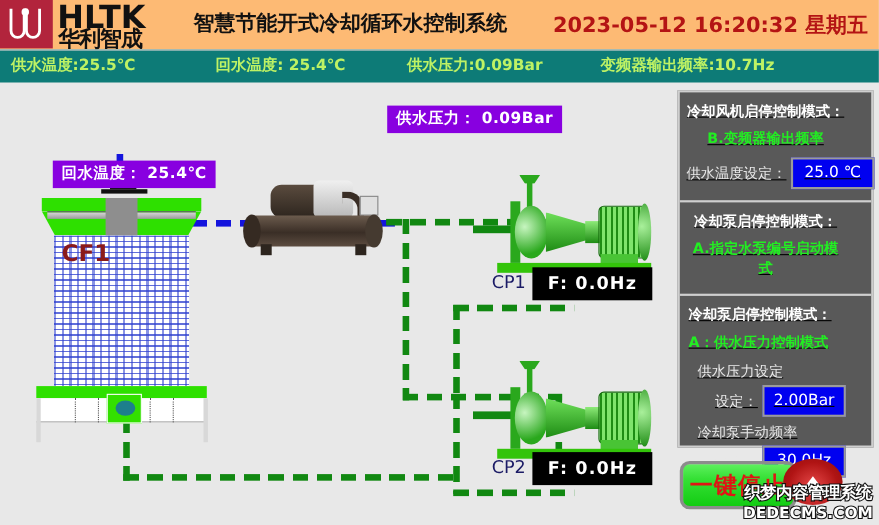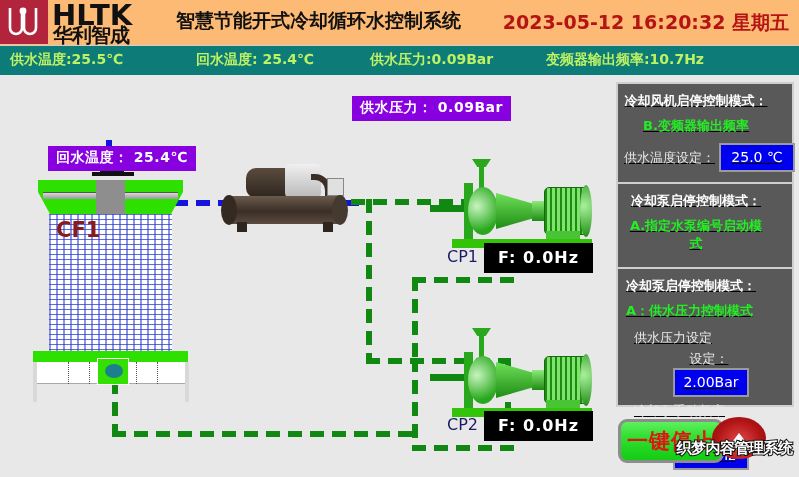--- a/index.html
+++ b/index.html
@@ -322,21 +322,21 @@
     background: #0000f0; color: #ffffff;
     font-size: 14px; text-align: center;
     padding: 4px 0 5px 0;
     border: 2px solid #9a9a9a;
     min-width: 76px;
     margin-left: 4px;
   }
   .sec-sub {
     color: #e8e8e8; font-size: 13px; padding: 3px 0 1px 10px;
   }
-  .sec-row-indent { padding-left: 26px; flex-direction: column; }
+  .sec-row-indent { padding-left: 26px; }
 
   
   #stop-button {
     position: absolute; left: 618px; top: 419px; width: 106px; height: 44px;
     background: linear-gradient(to bottom, #5ef05e 0%, #35e035 35%, #13cc13 100%);
     border: 3px solid #8c8c8c;
     border-radius: 9px;
     color: #e01414;
     font-size: 21px; font-weight: bold;
     display: flex; align-items: center; justify-content: center;
@@ -520,13 +520,14 @@
     </div>
   </div>
 </div>
 
 <div id="stop-button">一键停止</div>
 
 <div id="watermark">
   <div id="wm-badge"></div>
   <div id="wm-badge-tri"></div>
   <div id="wm-line1">织梦内容管理系统</div>
+  <div id="wm-line2">DEDECMS.COM</div>
 </div>
 
 </body></html>

